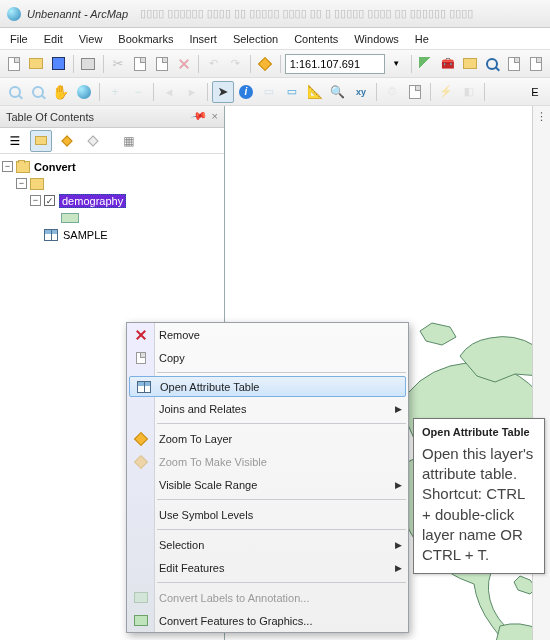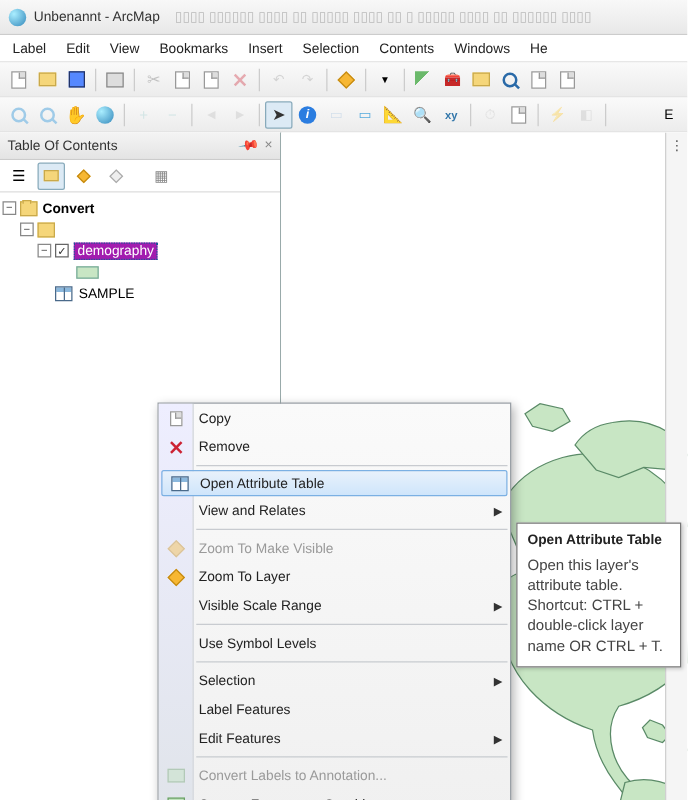--- a/index.html
+++ b/index.html
@@ -1,19 +1,19 @@
 <!DOCTYPE html>
 <html><head>
 <meta charset="utf-8">
 <style>
   * { box-sizing: border-box; margin: 0; padding: 0; font-family: Tahoma, Arial, sans-serif; font-size: 11px; }
   body { width: 550px; height: 640px; overflow: hidden; background: #fff; position: relative; }
   .titlebar { height: 28px; background: linear-gradient(#f8f8f8,#e8e8e8); border-bottom: 1px solid #ccc; display: flex; align-items: center; padding: 0 6px; }
   .titlebar .icon { width: 16px; height: 16px; margin-right: 5px; display: flex; align-items: center; justify-content: center; }
-  .titlebar .title { color: #333; }
+  .titlebar .title { color: #333; font-style: italic; }
   .titlebar .faded { color: #bbb; margin-left: 12px; }
   .menubar { height: 22px; display: flex; align-items: center; padding: 0 2px; border-bottom: 1px solid #e0e0e0; }
   .menubar span { padding: 3px 8px; color: #222; cursor: default; }
   .toolbar { height: 28px; display: flex; align-items: center; padding: 0 4px; border-bottom: 1px solid #ddd; gap: 1px; background: linear-gradient(#fafafa,#ececec); }
   .toolbar .tool, .toolbar2 .tool { width: 22px; height: 22px; display: flex; align-items: center; justify-content: center; border-radius: 2px; }
   .toolbar .tool.disabled, .toolbar2 .tool.disabled { opacity: 0.35; }
   .toolbar .sep, .toolbar2 .sep { width: 1px; height: 18px; background: #ccc; margin: 0 3px; }
   .scale-input { width: 100px; height: 20px; border: 1px solid #9aa; font-size: 11px; padding: 0 4px; background: #fff; }
   .toolbar2 { height: 28px; display: flex; align-items: center; padding: 0 4px; border-bottom: 1px solid #ddd; gap: 1px; background: linear-gradient(#fafafa,#ececec); }
   .main { display: flex; height: calc(640px - 28px - 22px - 28px - 28px); position: relative; }
@@ -23,41 +23,41 @@
   .toc-header .btns { display: flex; gap: 6px; color: #888; }
   .toc-iconrow { height: 26px; border-bottom: 1px solid #ddd; display: flex; align-items: center; padding: 0 4px; gap: 4px; }
   .toc-iconrow .ti { width: 22px; height: 22px; display:flex;align-items:center;justify-content:center; }
   .toc-iconrow .ti.sel { border:1px solid #8ab; background:#dceaf5; border-radius:2px; }
   .tree { padding: 4px 2px; font-size: 11px; }
   .node { display: flex; align-items: center; height: 17px; white-space: nowrap; }
   .node .exp { width: 11px; height: 11px; border:1px solid #888; display:flex;align-items:center;justify-content:center; font-size:9px; line-height:9px; margin-right:3px; color:#444; cursor:default; }
   .node .folder { width:14px; height:12px; background:#f5d67a; border:1px solid #c9a94a; margin-right:4px; position:relative; }
   .node .folder.layers::before { content:""; position:absolute; top:-2px; left:1px; width:5px; height:2px; background:#f5d67a; border:1px solid #c9a94a; border-bottom:none; }
   .node .cb { width:11px; height:11px; border:1px solid #666; margin-right:4px; display:flex;align-items:center;justify-content:center; font-size:9px; color:#333; }
-  .node .sel-label { background:#a21caf; color:#fff; border:1px dotted #1a5a99; padding:0 2px; }
+  .node .sel-label { background:#6d28d9; color:#fff; border:1px dotted #1a5a99; padding:0 2px; }
   .indent { display:inline-block; }
   .swatch { width:18px; height:10px; background:#c8e6c4; border:1px solid #7a9; margin-left:4px; }
   .mapwrap { flex:1; position:relative; overflow:hidden; background:#fff; }
   .mapview { position:absolute; top:0; left:0; right:0; bottom:0; }
   .mapview svg { position:absolute; top:0; right:0; }
   .mapview .sidecol { position:absolute; top:0; right:0; width:18px; height:100%; border-left:1px solid #d0d0d0; background:#f5f5f5; display:flex; align-items:flex-start; justify-content:center; padding-top:4px; color:#555; }
   
   .ctx { position:absolute; top:216px; left:126px; width:283px; background:linear-gradient(#fafafa,#f0f0f0); border:1px solid #9aa0a6; box-shadow:2px 3px 8px rgba(0,0,0,0.3); z-index:50; }
   .ctx .stripe { position:absolute; top:0; left:0; bottom:0; width:28px; background:linear-gradient(#eef,#e0e4ea); border-right:1px solid #d0d4da; }
   .ctx .items { position:relative; }
   .ctx-item { height:23px; display:flex; align-items:center; padding-left:32px; padding-right:18px; color:#222; position:relative; }
   .ctx-item.disabled { color:#9a9a9a; }
   .ctx-item .arr { position:absolute; right:6px; color:#333; font-size:9px; }
   .ctx-item.hl { background:linear-gradient(#e8f1fb,#cfe5fb); border:1px solid #7bb0e3; border-radius:2px; margin:0 2px; height:21px; padding-left:30px; }
   .ctx-sep { height:1px; background:#c8cbd0; margin:3px 2px 3px 30px; }
   .ctx .micon { position:absolute; left:5px; width:18px; height:18px; display:flex; align-items:center; justify-content:center; }
   
   .tip { position:absolute; top:312px; left:413px; width:132px; background:#fff; border:1px solid #767676; z-index:60; padding:6px 8px 8px; box-shadow:1px 1px 3px rgba(0,0,0,0.2); line-height:1.35; }
   .tip .hdr { font-weight:bold; margin-bottom:4px; color:#222; }
-  .tip .body { color:#444; font-size:12px; }
+  .tip .body { color:#444; font-size:15px; }
   
   .ic { display:inline-block; }
   .sheet { width:12px; height:14px; border:1px solid #999; background:#fff; position:relative; }
   .sheet::after { content:""; position:absolute; top:0; right:0; width:4px; height:4px; background:#ddd; border-left:1px solid #999; border-bottom:1px solid #999; }
   .foldericn { width:14px; height:11px; background:#f5d67a; border:1px solid #c9a94a; }
   .disk { width:13px;height:13px;background:#58f;border:1px solid #236; }
   .printer { width:14px;height:12px;border:1px solid #888;background:#ddd; }
   .scissors{ color:#666; font-size:13px; }
   .mag { width:12px;height:12px;border:2px solid #9fcbe8;border-radius:50%; position:relative; }
   .mag::after{content:"";position:absolute;width:5px;height:2px;background:#9fcbe8;bottom:-2px;right:-4px;transform:rotate(45deg);}
@@ -80,21 +80,21 @@
 
 <div class="titlebar">
   <span class="icon">
       <span class="globe"></span>
     </span>
   <span class="title">Unbenannt - ArcMap</span>
   <span class="faded">▯▯▯▯ ▯▯▯▯▯▯ ▯▯▯▯ ▯▯ ▯▯▯▯▯ ▯▯▯▯ ▯▯ ▯ ▯▯▯▯▯ ▯▯▯▯ ▯▯ ▯▯▯▯▯▯ ▯▯▯▯</span>
 </div>
 
 <div class="menubar">
-  <span>Label</span>
+  <span>File</span>
   <span>Edit</span>
   <span>View</span>
   <span>Bookmarks</span>
   <span>Insert</span>
   <span>Selection</span>
   <span>Contents</span>
   <span>Windows</span>
   <span>He</span>
 </div>
 
@@ -130,20 +130,21 @@
       <span class="ic" style="color:#999">↶</span>
     </div>
   <div class="tool disabled">
       <span class="ic" style="color:#999">↷</span>
     </div>
   <div class="sep"></div>
   <div class="tool">
       <span class="diamond ic"></span>
     </div>
   <div class="sep"></div>
+  <input class="scale-input" value="1:161.107.691" style="">
   <div class="tool">
       <span style="font-size:8px">▼</span>
     </div>
   <div class="sep"></div>
   <div class="tool">
       <span class="editpen ic"></span>
     </div>
   <div class="tool">
       <span style="color:#c33">🧰</span>
     </div>
@@ -306,69 +307,66 @@
       </svg>
       <div class="sidecol">⋮</div>
     </div>
   </div>
 
   <div class="ctx">
     <div class="stripe"></div>
     <div class="items">
       <div class="ctx-item">
         <span class="micon">
+            <span class="xI ic"></span>
+          </span>
+        <span>Remove</span>
+      </div>
+      <div class="ctx-item">
+        <span class="micon">
             <span class="sheet ic" style="width:10px;height:12px"></span>
           </span>
         <span>Copy</span>
       </div>
-      <div class="ctx-item">
-        <span class="micon">
-            <span class="xI ic"></span>
-          </span>
-        <span>Remove</span>
-      </div>
       <div class="ctx-sep"></div>
       <div class="ctx-item hl">
         <span class="micon">
             <span class="tableI ic"></span>
           </span>
         <span>Open Attribute Table</span>
       </div>
       <div class="ctx-item">
-        <span>View and Relates</span>
+        <span>Joins and Relates</span>
         <span class="arr">▶</span>
       </div>
       <div class="ctx-sep"></div>
+      <div class="ctx-item">
+        <span class="micon">
+            <span class="diamond ic"></span>
+          </span>
+        <span>Zoom To Layer</span>
+      </div>
       <div class="ctx-item disabled">
         <span class="micon">
             <span class="diamond ic" style="opacity:.4"></span>
           </span>
         <span>Zoom To Make Visible</span>
-      </div>
-      <div class="ctx-item">
-        <span class="micon">
-            <span class="diamond ic"></span>
-          </span>
-        <span>Zoom To Layer</span>
       </div>
       <div class="ctx-item">
         <span>Visible Scale Range</span>
         <span class="arr">▶</span>
       </div>
       <div class="ctx-sep"></div>
       <div class="ctx-item">
         <span>Use Symbol Levels</span>
       </div>
       <div class="ctx-sep"></div>
       <div class="ctx-item">
         <span>Selection</span>
         <span class="arr">▶</span>
-      </div>
-      <div class="ctx-item">
-        <span>Label Features</span>
       </div>
       <div class="ctx-item">
         <span>Edit Features</span>
         <span class="arr">▶</span>
       </div>
       <div class="ctx-sep"></div>
       <div class="ctx-item disabled">
         <span class="micon">
             <span class="poly ic" style="opacity:.4"></span>
           </span>

